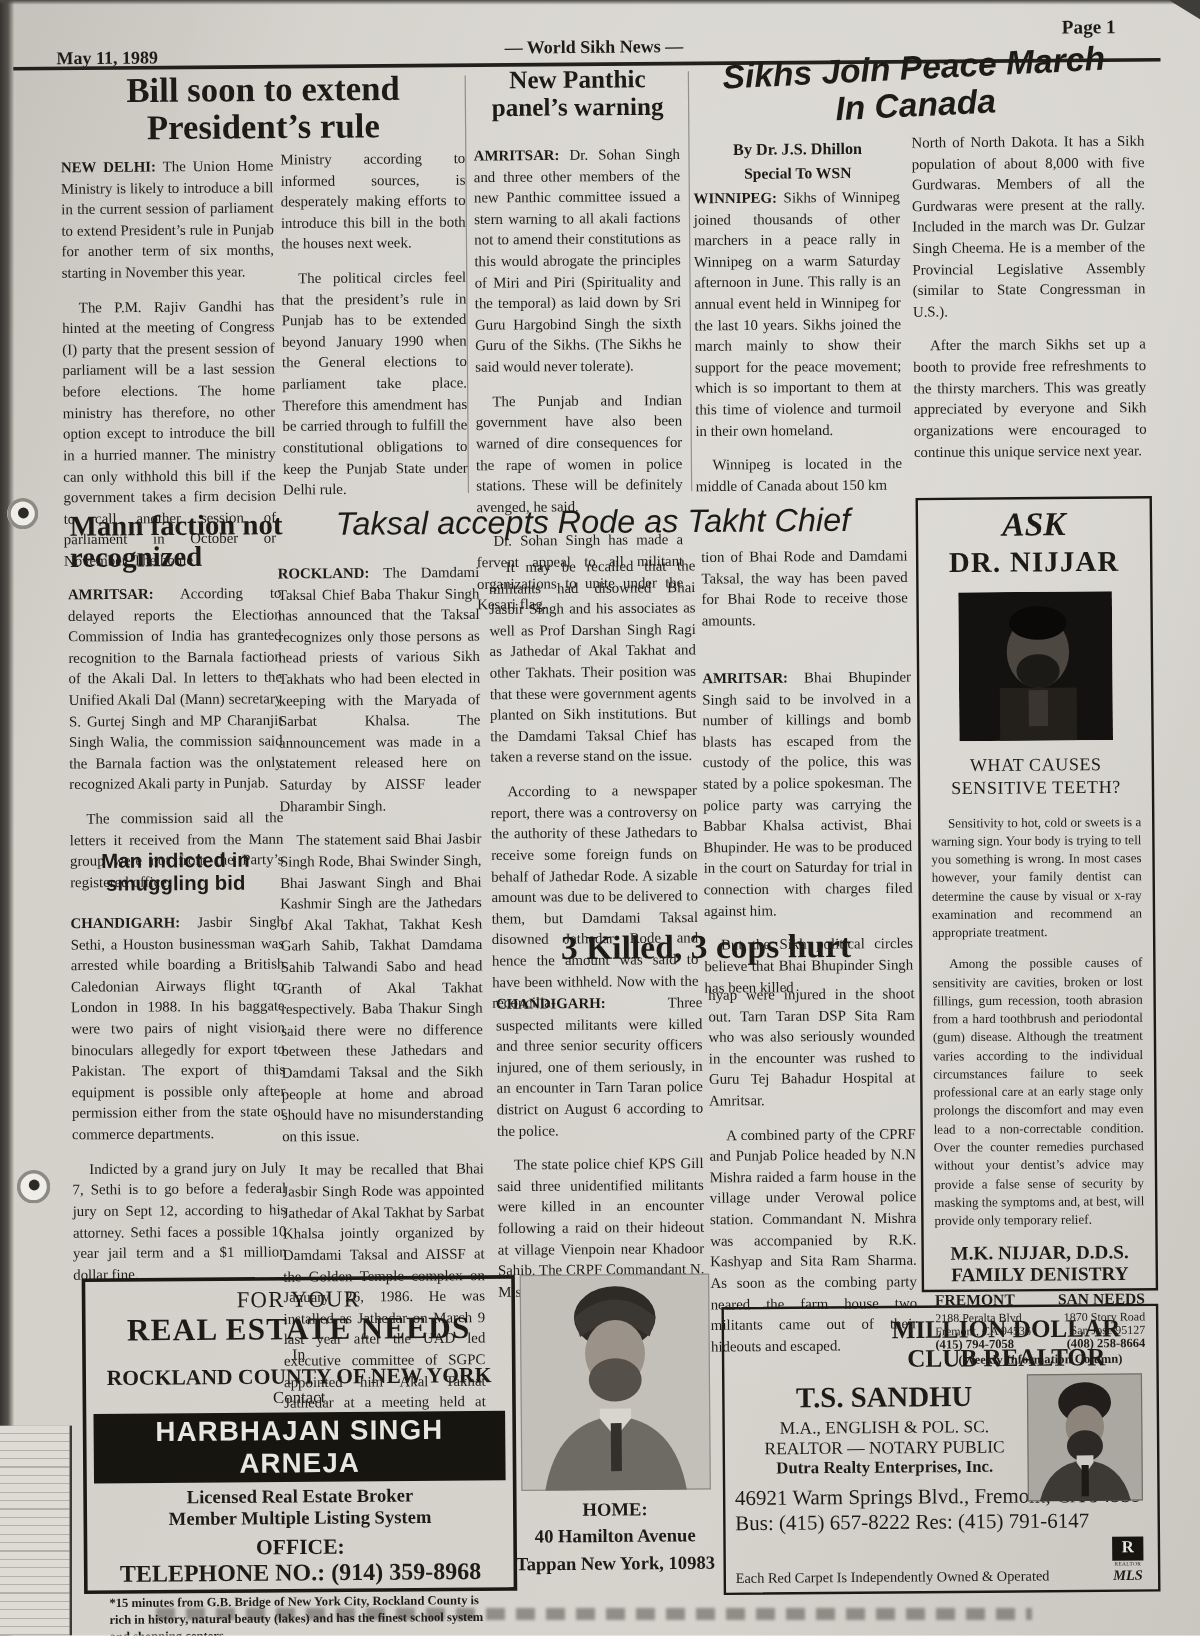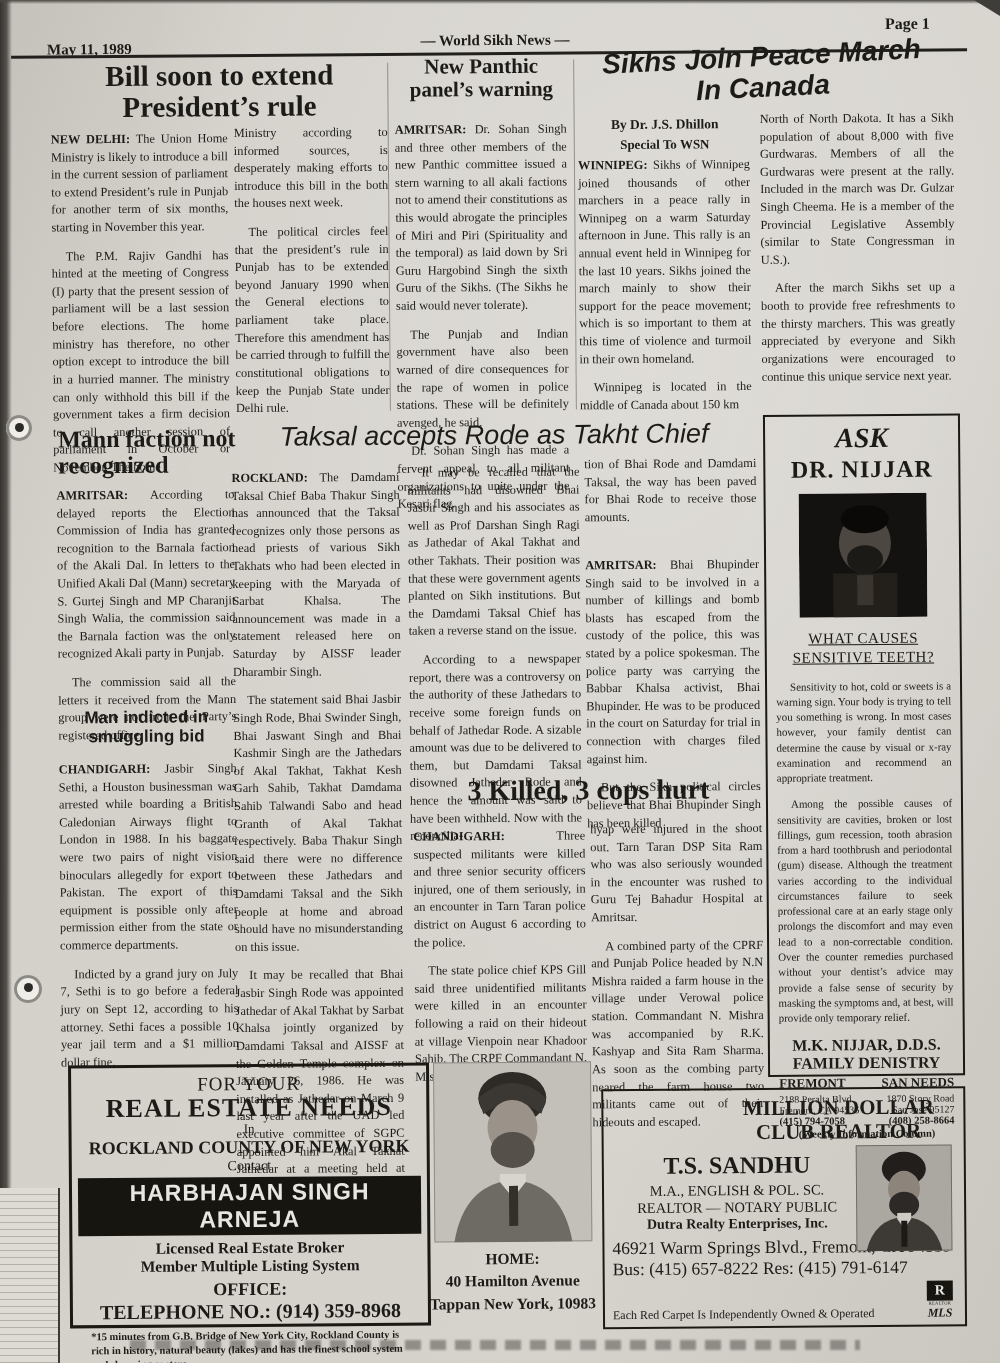--- a/index.html
+++ b/index.html
@@ -143,21 +143,21 @@
     <div class="ctr" style="font-size:28px;font-weight:bold;font-style:italic;">ASK</div>
     <div class="ctr" style="font-size:24px;font-weight:bold;letter-spacing:1px;margin-top:2px;">DR. NIJJAR</div>
     <svg width="128" height="124" style="display:block;margin:10px auto 0;" viewBox="0 0 128 124">
       <rect x="0" y="0" width="128" height="124" fill="#141210"></rect>
       <ellipse cx="66" cy="50" rx="26" ry="30" fill="#4c4741"></ellipse>
       <ellipse cx="66" cy="26" rx="24" ry="14" fill="#0a0908"></ellipse>
       <ellipse cx="66" cy="66" rx="18" ry="14" fill="#1c1a17"></ellipse>
       <rect x="34" y="80" width="64" height="44" fill="#23201c"></rect>
       <rect x="58" y="82" width="16" height="30" fill="#3a362f"></rect>
     </svg>
-    <div class="ctr" style="font-size:15px;margin-top:12px;line-height:1.25;letter-spacing:.5px;text-decoration:underline;">WHAT CAUSES SENSITIVE TEETH?</div>
+    <div class="ctr" style="font-size:15px;margin-top:12px;line-height:1.25;letter-spacing:.5px;">WHAT CAUSES SENSITIVE TEETH?</div>
     <div class="bt small" style="margin-top:12px;">
       <p class="ind">Sensitivity to hot, cold or sweets is a warning sign. Your body is trying to tell you something is wrong. In most cases however, your family dentist can determine the cause by visual or x-ray examination and recommend an appropriate treatment.</p>
       <p class="ind">Among the possible causes of sensitivity are cavities, broken or lost fillings, gum recession, tooth abrasion from a hard toothbrush and periodontal (gum) disease. Although the treatment varies according to the individual circumstances failure to seek professional care at an early stage only prolongs the discomfort and may even lead to a non-correctable condition. Over the counter remedies purchased without your dentist’s advice may provide a false sense of security by masking the symptoms and, at best, will provide only temporary relief.</p>
     </div>
     <div class="ctr" style="font-size:16px;font-weight:bold;margin-top:4px;">M.K. NIJJAR, D.D.S.</div>
     <div class="ctr" style="font-size:16px;font-weight:bold;">FAMILY DENISTRY</div>
     <div style="display:flex;justify-content:space-between;font-weight:bold;font-size:13px;margin-top:3px;">
       <span>FREMONT</span>
       <span>SAN NEEDS</span>
     </div>

